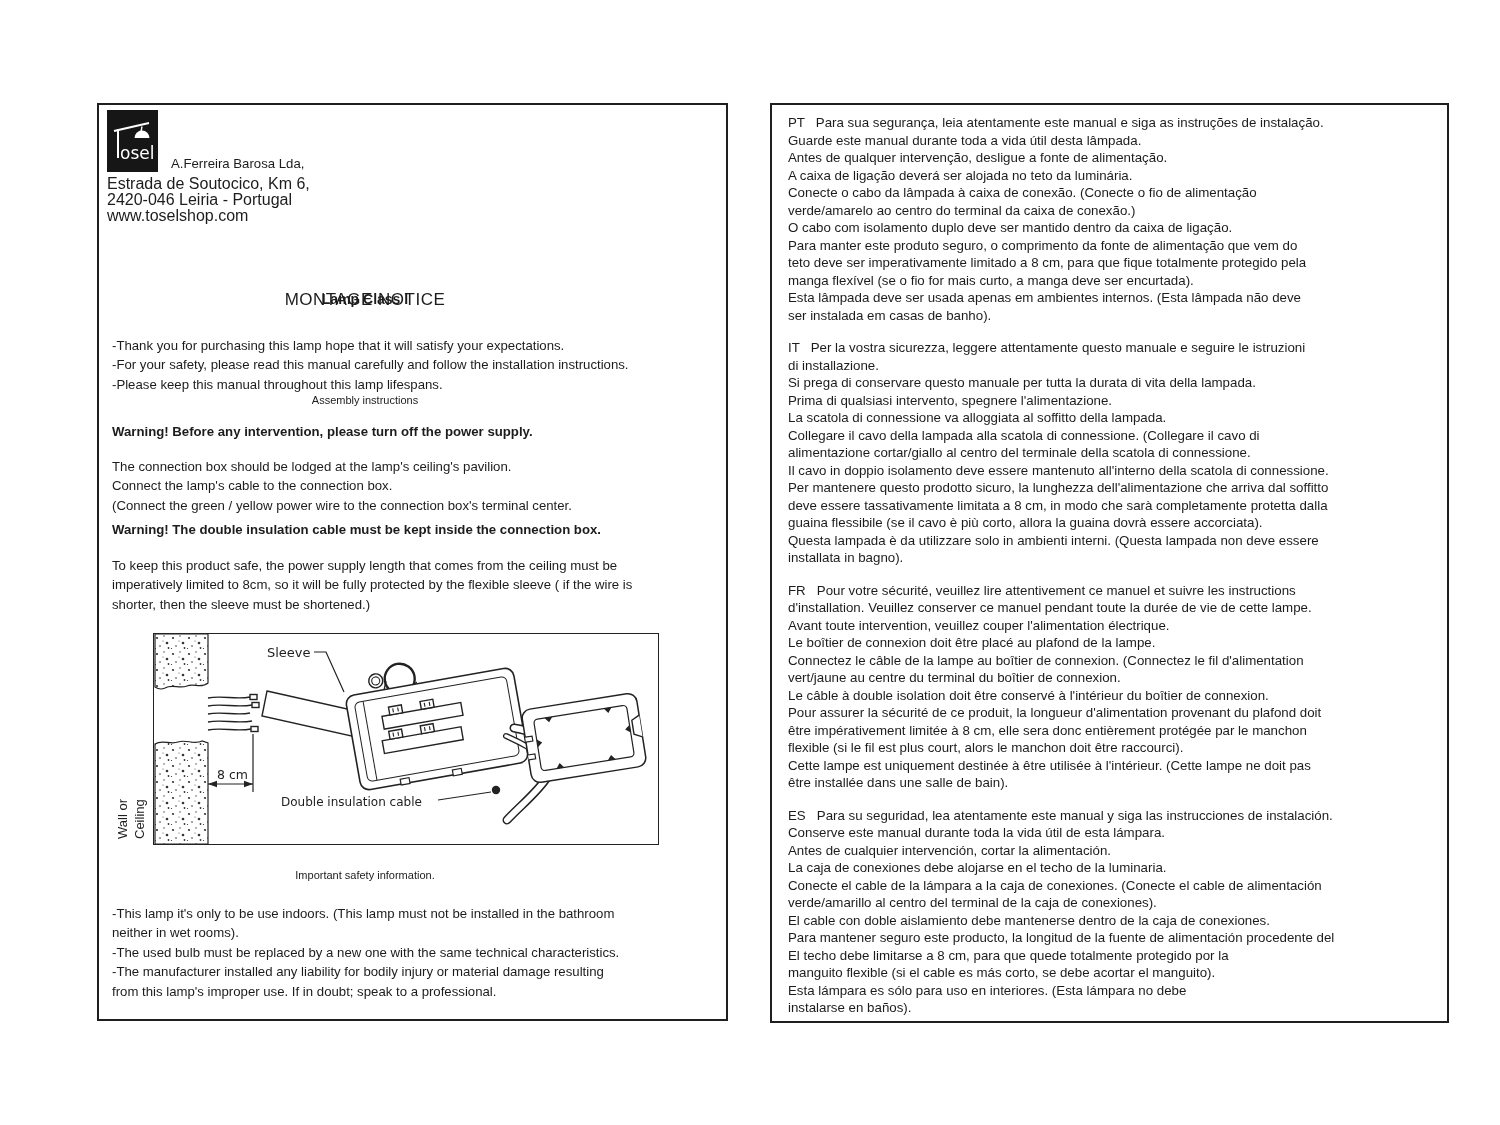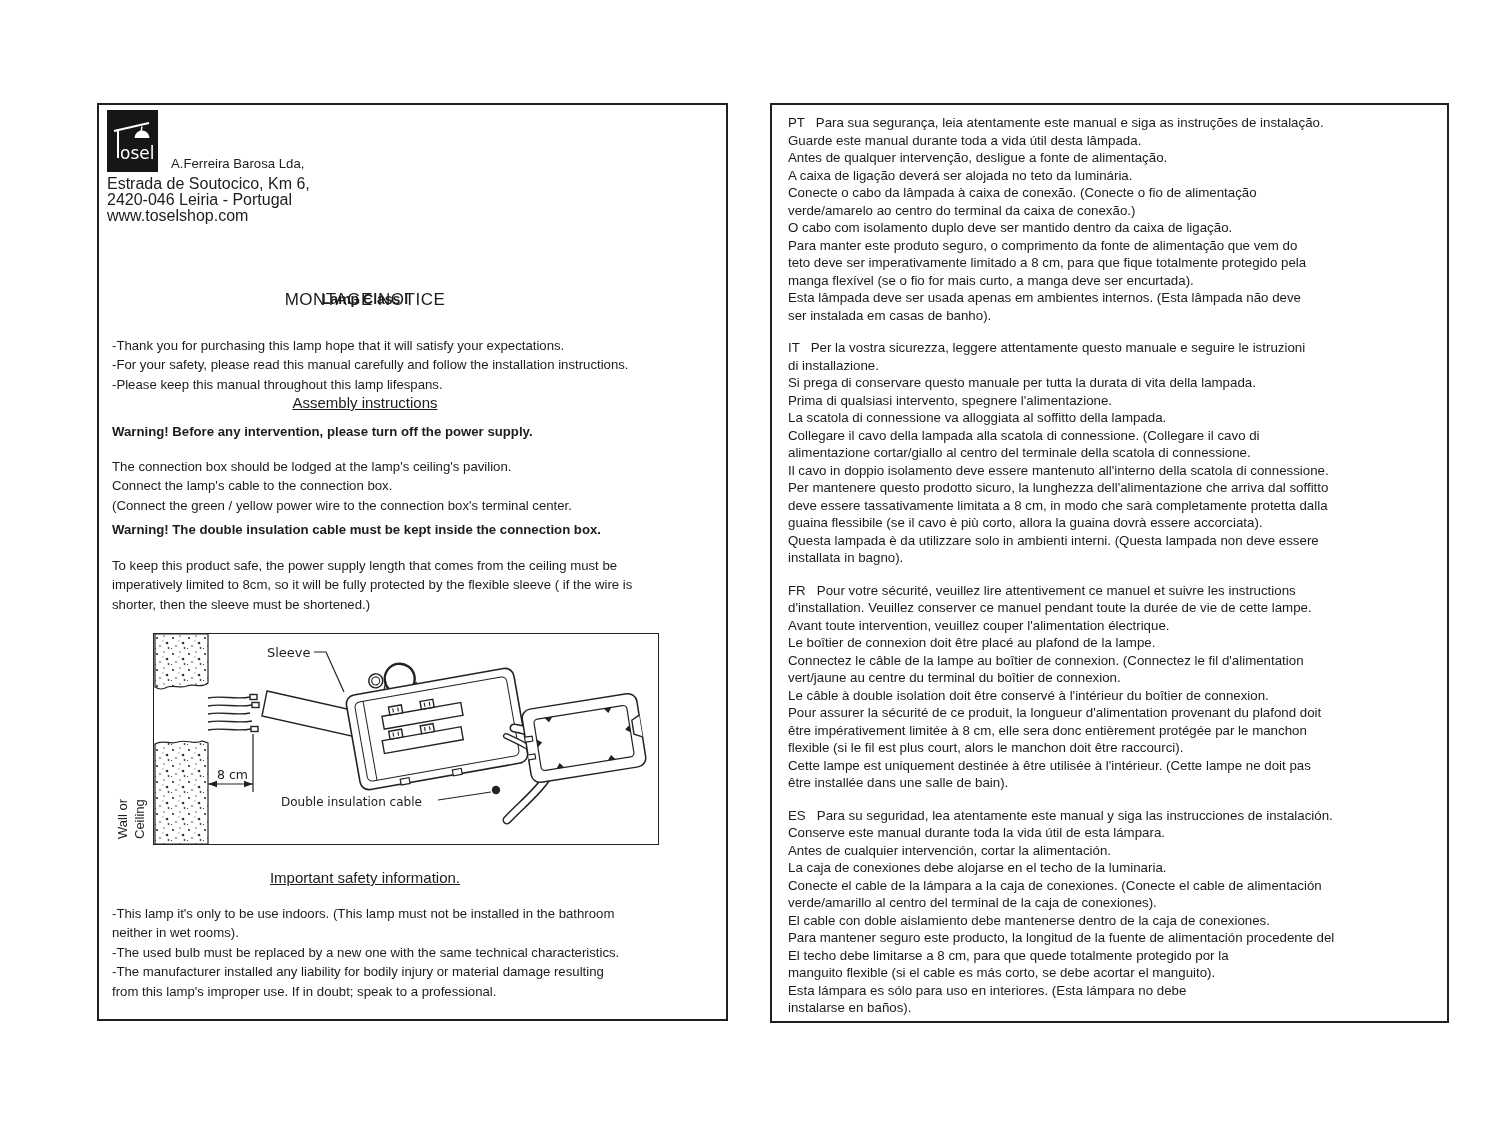--- a/index.html
+++ b/index.html
@@ -18,21 +18,21 @@
   .right-box{left:770px;top:103px;width:679px;height:920px;padding:9px 14px 0 16px;}
 
   
   .logo-row{position:absolute;left:8px;top:5px;display:flex;align-items:flex-end;gap:13px;}
   .logo{width:51px;height:62px;display:block;}
   .company{font-size:13.2px;line-height:15px;padding-bottom:1px;}
   .address{position:absolute;left:8px;top:71px;font-size:16px;line-height:16.2px;}
   .centered{position:absolute;left:0;right:0;text-align:center;padding-right:95px;margin:0;font-weight:normal;}
   .title{top:146px;font-size:17px;letter-spacing:.5px;margin-top:39px;}
   .subtitle{top:186px;font-size:14px;font-weight:bold;}
-  .heading{font-size:15px;text-decoration:underline;}
+  .heading{font-size:11px;}
   .assembly{top:289px;}
   .safety-h{top:764px;}
   .para{position:absolute;left:13px;right:8px;font-size:13.2px;line-height:19.4px;}
   .intro{top:231px;}
   .p2{top:352px;}
   .p3{top:451px;}
   .p4{top:799px;}
   .warning{position:absolute;left:13px;right:8px;font-size:13.2px;font-weight:bold;}
   .w1{top:319px;}
   .w2{top:417px;}

